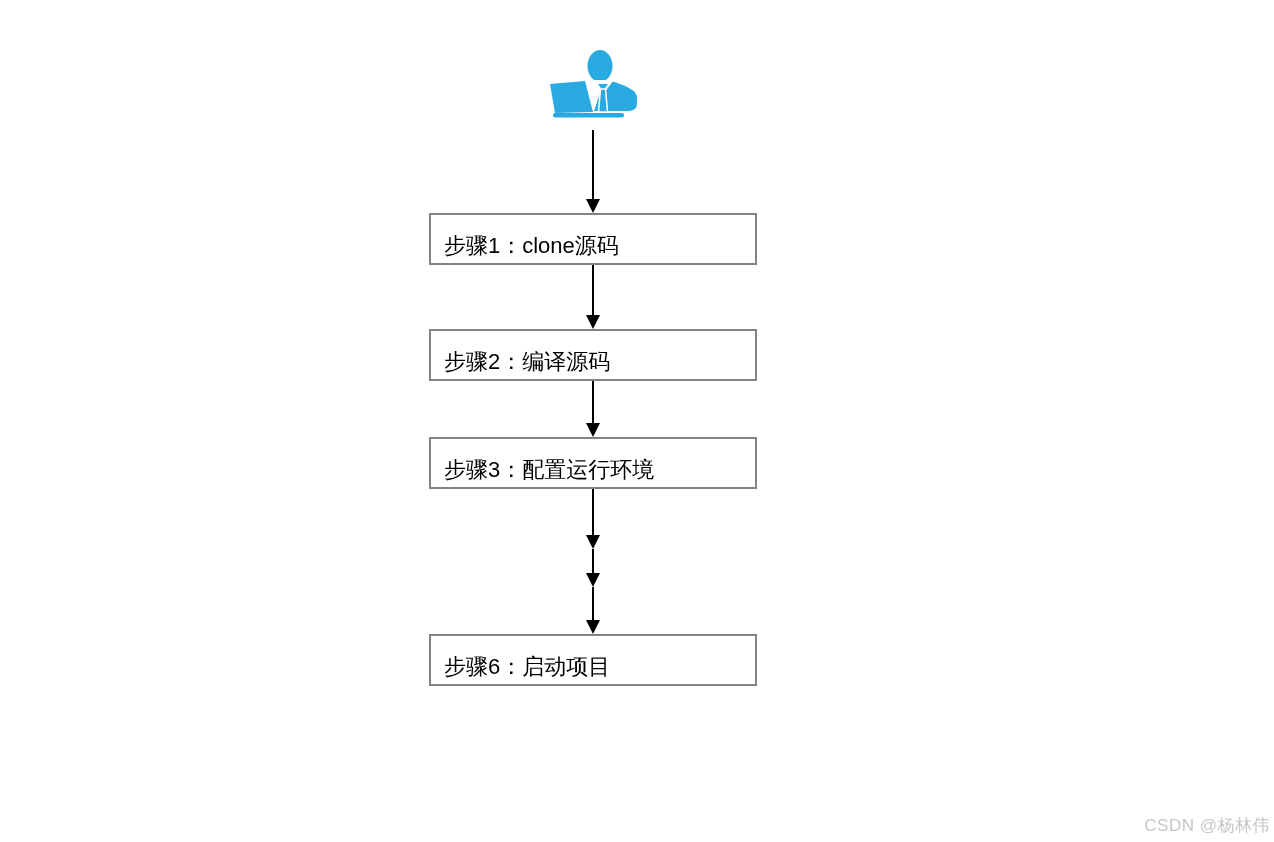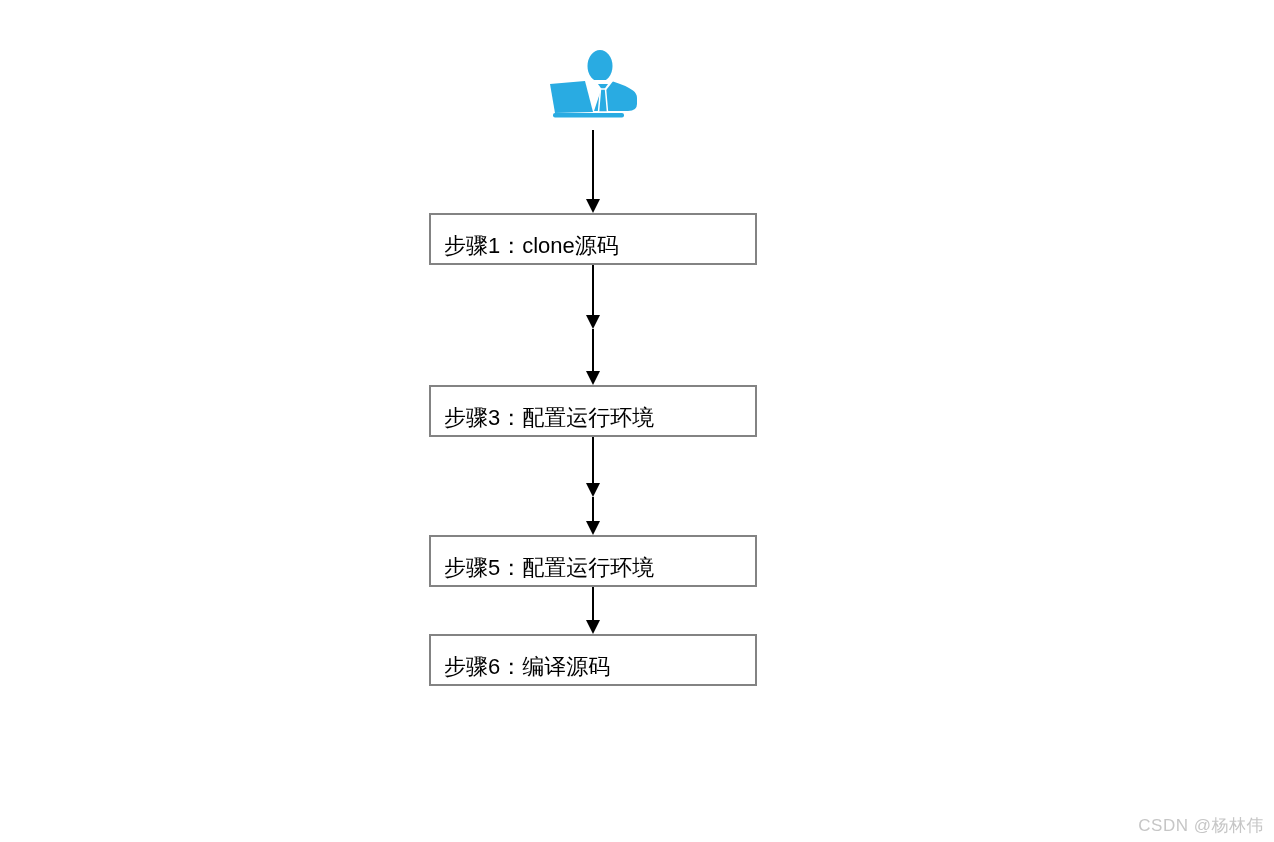--- a/index.html
+++ b/index.html
@@ -63,21 +63,21 @@
     background:var(--bg);
     display:flex;
     align-items:center;
     padding:14px 8px 0 13px;
     font-size:22px;
     color:var(--text);
     white-space:nowrap;
   }
   .watermark{
     position:absolute;
-    right:10px;
+    right:4px;
     bottom:5px;
     font-size:17px;
     color:var(--watermark);
     letter-spacing:0.5px;
   }
 </style>
 </head>
 <body>
 
 <div class="flow-column">
@@ -108,20 +108,23 @@
 
   <div class="step-box">
     <span>步骤1：clone源码</span>
   </div>
 
   <div class="arrow h64">
     <div class="shaft"></div>
     <div class="head"></div>
   </div>
 
+  <div class="step-box">
+    <span>步骤2：编译源码</span>
+  </div>
 
   <div class="arrow h56">
     <div class="shaft"></div>
     <div class="head"></div>
   </div>
 
   <div class="step-box">
     <span>步骤3：配置运行环境</span>
   </div>
 
@@ -129,28 +132,25 @@
     <div class="shaft"></div>
     <div class="head"></div>
   </div>
 
 
   <div class="arrow h38">
     <div class="shaft"></div>
     <div class="head"></div>
   </div>
 
-  <div class="step-box">
-    <span>步骤5：配置运行环境</span>
-  </div>
 
   <div class="arrow h47">
     <div class="shaft"></div>
     <div class="head"></div>
   </div>
 
   <div class="step-box">
-    <span>步骤6：编译源码</span>
+    <span>步骤6：启动项目</span>
   </div>
 
 </div>
 
 <div class="watermark">CSDN @杨林伟</div>
 
 </body></html>

